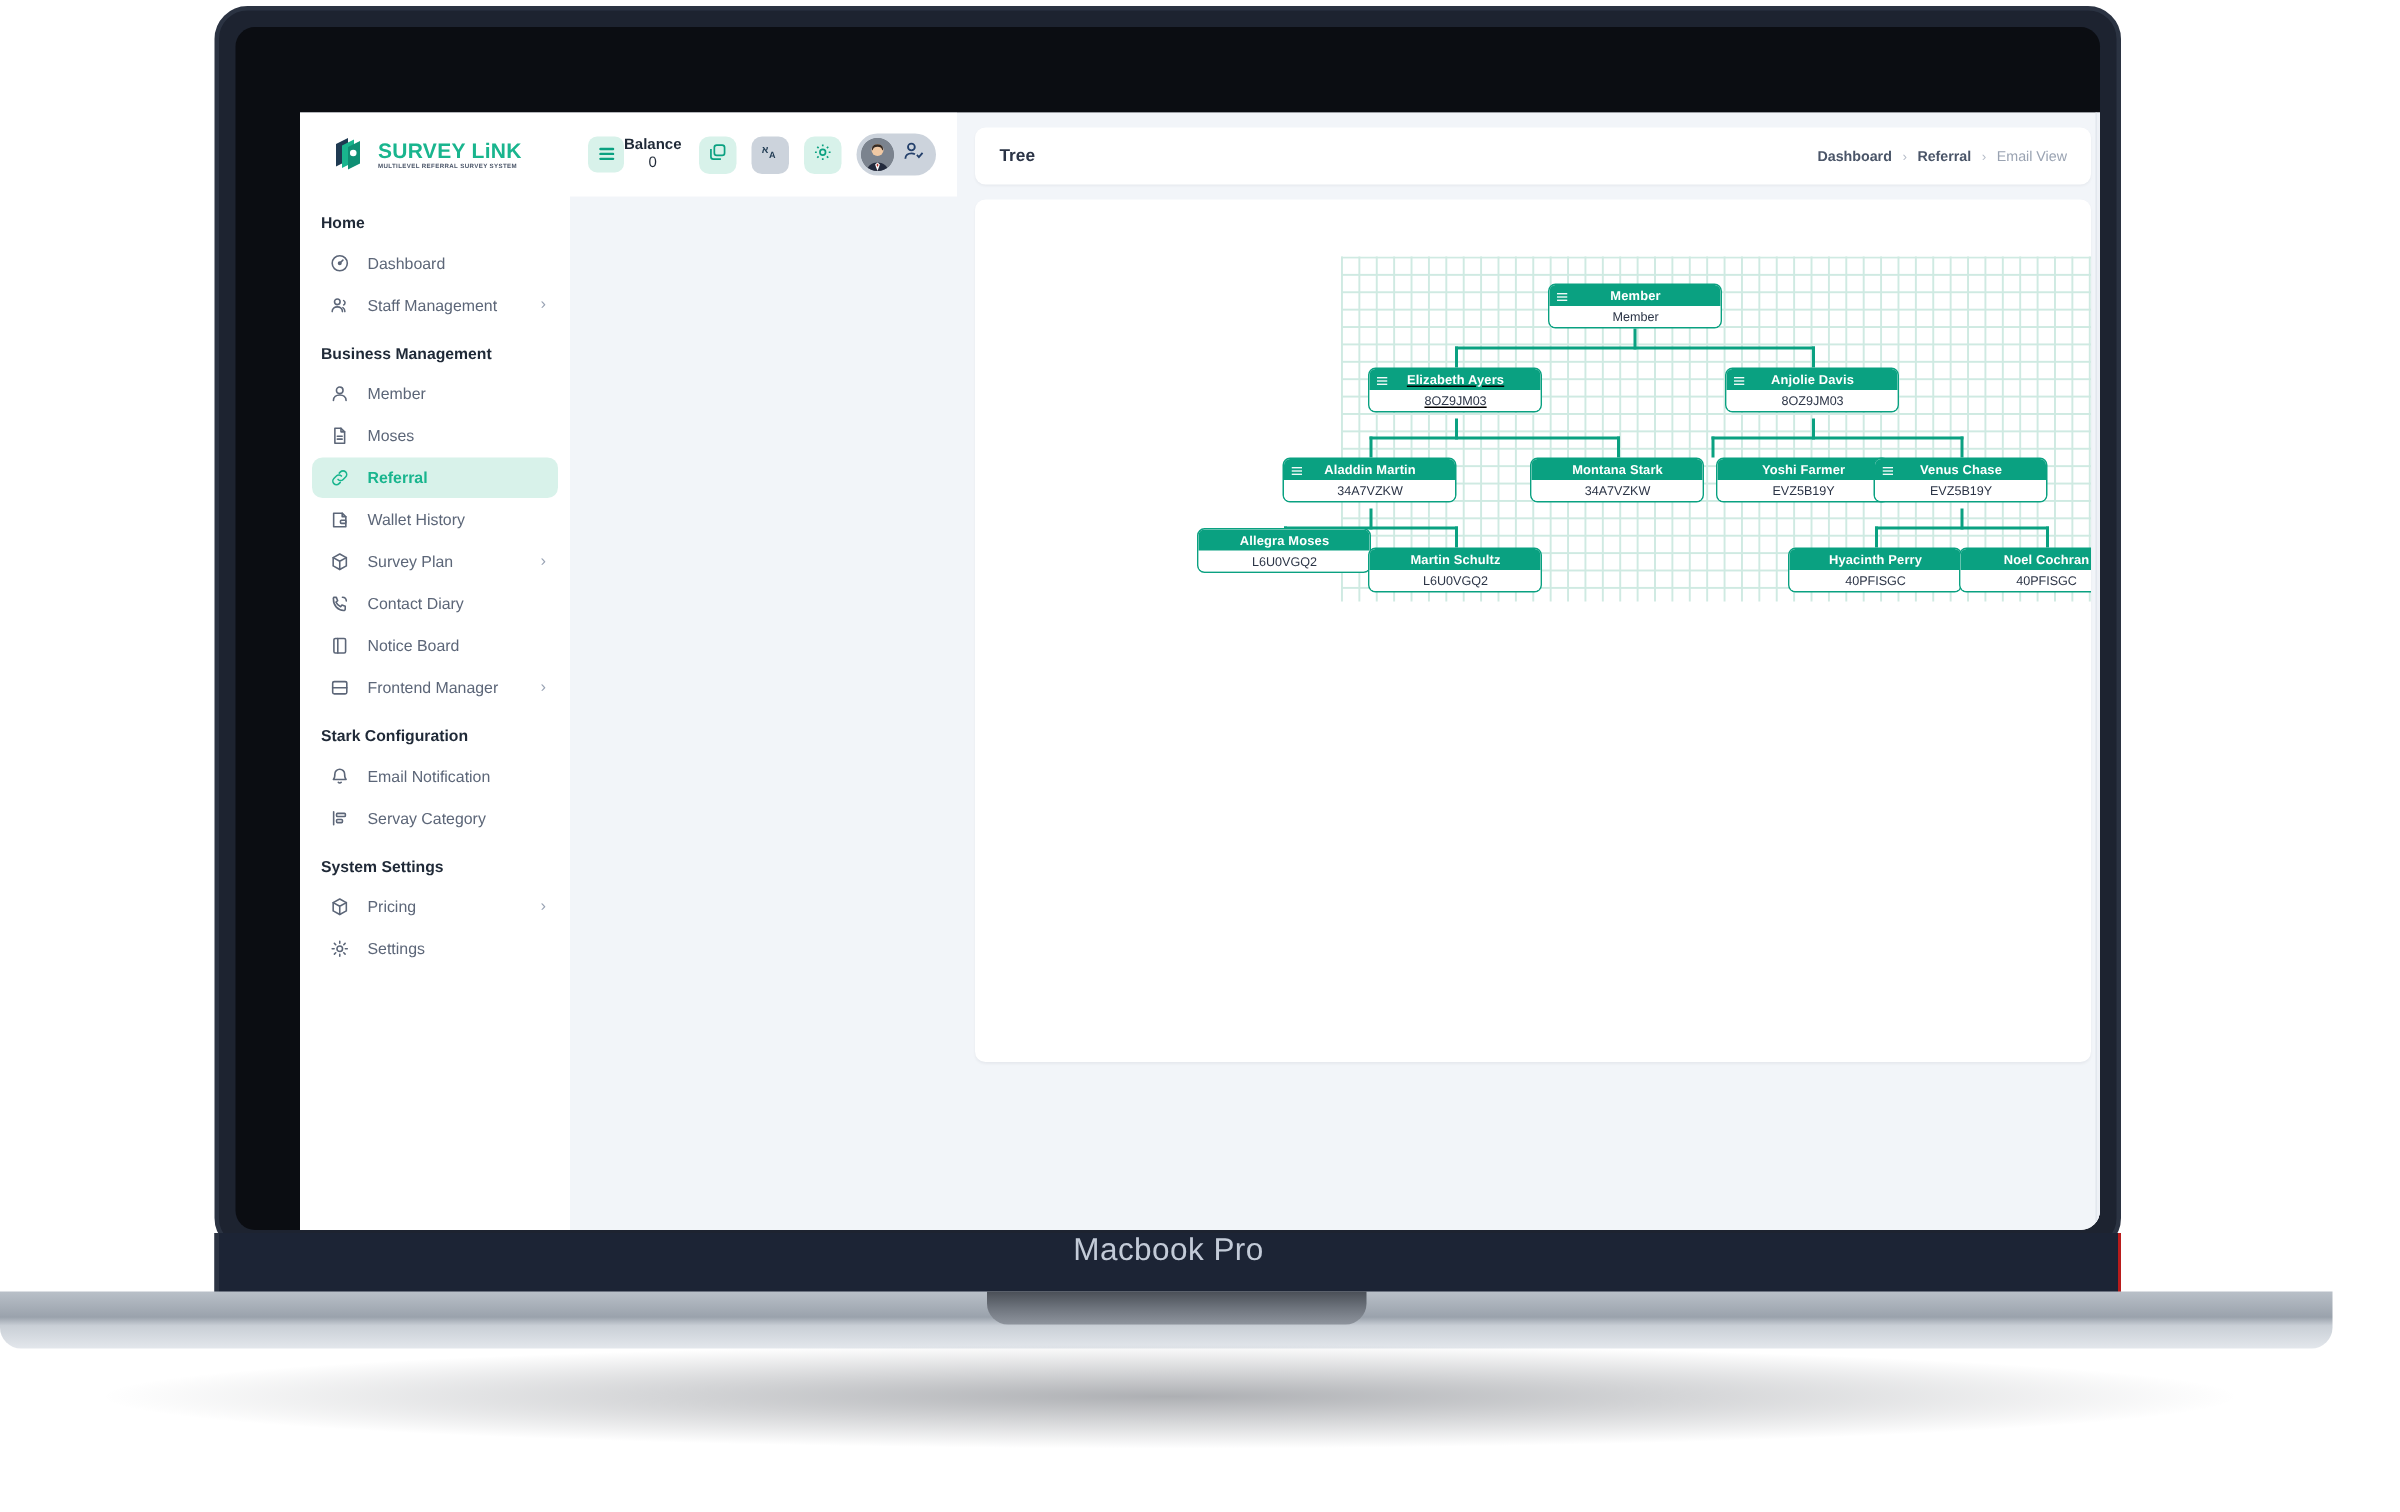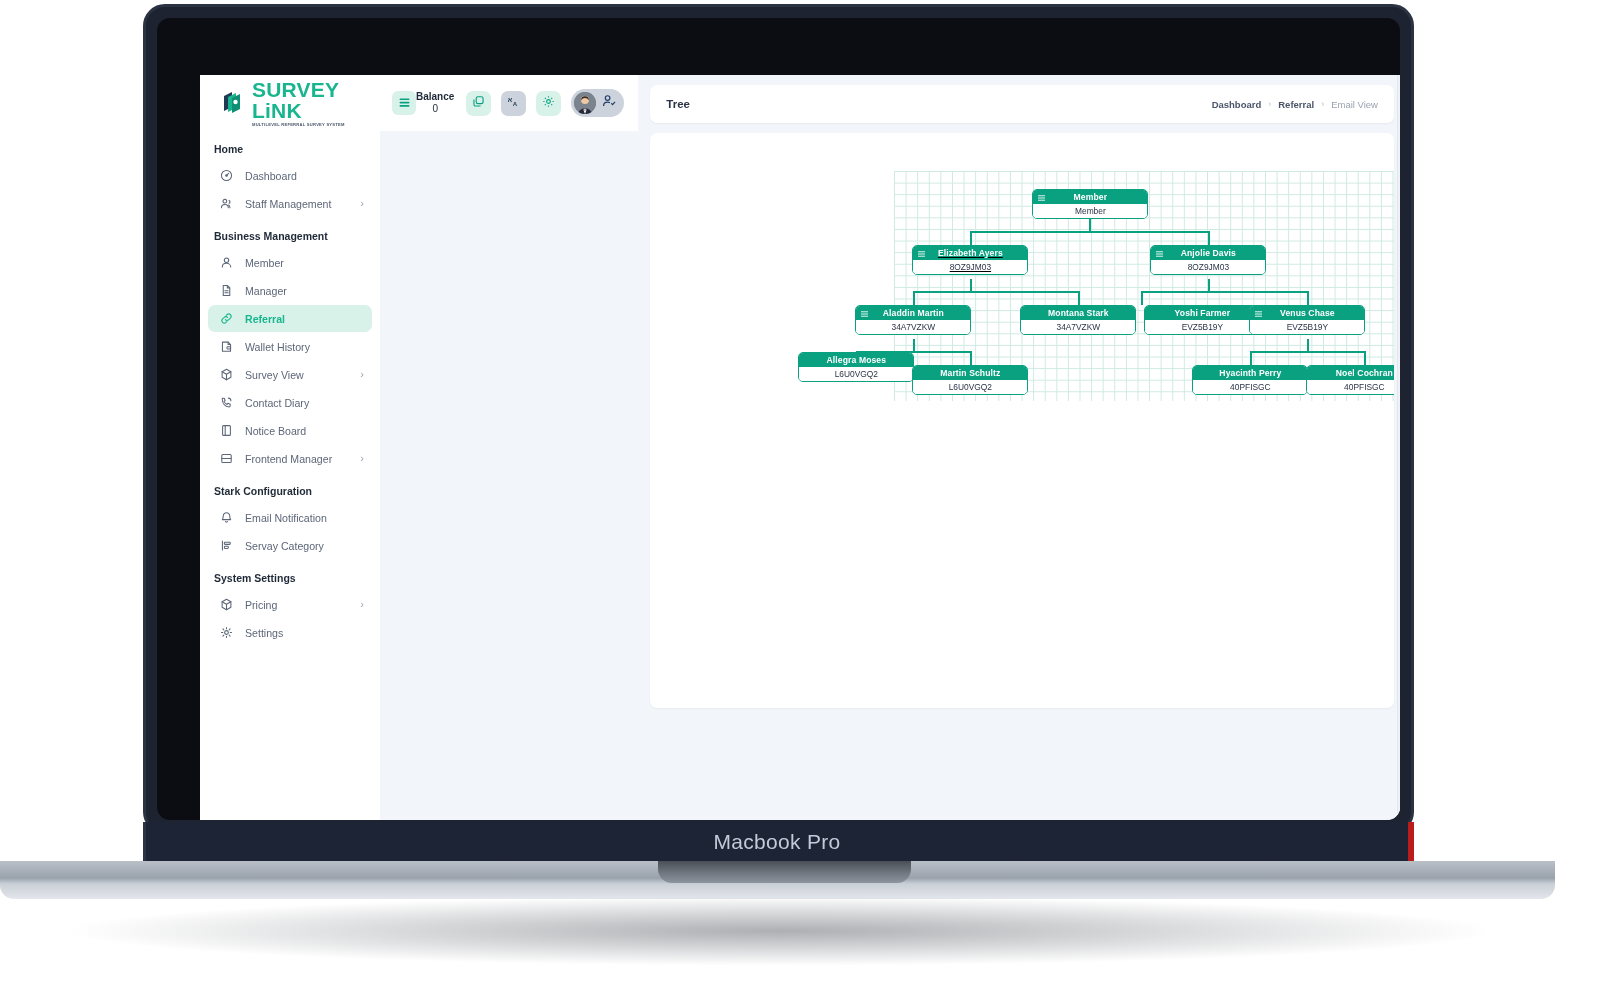--- a/index.html
+++ b/index.html
@@ -32,23 +32,23 @@
     left: 43px; top: 57px;
     width: 1208px; height: 747px;
     background: #f2f5f9;
     overflow: hidden;
   }
   #laptop-label-bar {
     position: absolute;
     left: 143px; top: 822px;
     width: 1271px; height: 40px;
     background: #1c2435;
-    display: flex; align-items: center; justify-content: center;
+    display: flex; justify-content: center;
     border-left: 3px solid #2b3342;
-    border-right: 6px solid #b91c1c;
+    border-right: 2px solid #b91c1c;
   }
   #laptop-label-bar .lbl {
     color: #c3cbd8; font-size: 21px; letter-spacing: .3px;
   }
   
   #laptop-deck {
     position: absolute;
     left: 0px; top: 861px;
     width: 1555px; height: 38px;
     background: linear-gradient(180deg,#b9c0c8 0%,#9aa2ac 45%,#c9cfd6 60%,#e3e7ec 100%);
@@ -78,21 +78,21 @@
     padding-top: 0;
     height: 100%;
     overflow: hidden;
   }
   .brand {
     height: 56px; display: flex; align-items: center; padding-left: 20px; gap: 6px;
   }
   .brand-mark { width: 26px; height: 26px; flex: 0 0 26px; }
   .brand-txt { display: flex; flex-direction: column; line-height: 1; }
   .brand-name {
-    font-size: 21px; font-weight: 700; letter-spacing: .2px; color: #19b58e;
+    font-size: 14px; font-weight: 700; letter-spacing: .2px; color: #19b58e;
   }
   .brand-tag {
     font-size: 4.1px; letter-spacing: .25px; color: #4a5568; margin-top: 2px; font-weight: 600;
   }
   .nav-group-title {
     font-size: 10.5px; font-weight: 700; color: #1f2937;
     padding: 12px 0 6px 14px;
   }
   .nav-item {
     display: flex; align-items: center; gap: 12px;
@@ -251,21 +251,21 @@
                     <path d="M2.8 13.6c0-2.9 2.3-4.6 5.2-4.6s5.2 1.7 5.2 4.6"></path>
                   </svg></span>
                 <span class="nlabel">Member</span>
               </div>
               <div class="nav-item">
                 <span class="nic" style="color: rgb(92, 102, 120);"><svg width="13" height="13" viewBox="0 0 16 16" fill="none" stroke="currentColor" stroke-width="1.3" stroke-linecap="round" stroke-linejoin="round">
                     <path d="M4 1.8h5l3 3v9.4H4z"></path>
                     <path d="M9 1.8v3h3"></path>
                     <path d="M6 8.4h4M6 10.8h4"></path>
                   </svg></span>
-                <span class="nlabel">Manager</span>
+                <span class="nlabel">Moses</span>
               </div>
               <div class="nav-item active">
                 <span class="nic" style="color: rgb(25, 181, 142);"><svg width="13" height="13" viewBox="0 0 16 16" fill="none" stroke="currentColor" stroke-width="1.3" stroke-linecap="round" stroke-linejoin="round">
                     <path d="M6.6 9.4a2.9 2.9 0 0 0 4.2 0l2-2a2.9 2.9 0 0 0-4.2-4.2l-1 1"></path>
                     <path d="M9.4 6.6a2.9 2.9 0 0 0-4.2 0l-2 2a2.9 2.9 0 0 0 4.2 4.2l1-1"></path>
                   </svg></span>
                 <span class="nlabel">Referral</span>
               </div>
               <div class="nav-item">
                 <span class="nic" style="color: rgb(92, 102, 120);"><svg width="13" height="13" viewBox="0 0 16 16" fill="none" stroke="currentColor" stroke-width="1.3" stroke-linecap="round" stroke-linejoin="round">
@@ -273,21 +273,21 @@
                     <path d="M10 2.6v3h3"></path>
                     <rect x="8.6" y="8.4" width="4.4" height="2.6" rx=".7"></rect>
                   </svg></span>
                 <span class="nlabel">Wallet History</span>
               </div>
               <div class="nav-item">
                 <span class="nic" style="color: rgb(92, 102, 120);"><svg width="13" height="13" viewBox="0 0 16 16" fill="none" stroke="currentColor" stroke-width="1.3" stroke-linecap="round" stroke-linejoin="round">
                     <path d="M8 1.6l5.4 3v6.8L8 14.4 2.6 11.4V4.6z"></path>
                     <path d="M2.6 4.6L8 7.6l5.4-3M8 7.6v6.8"></path>
                   </svg></span>
-                <span class="nlabel">Survey View</span>
+                <span class="nlabel">Survey Plan</span>
                 <span class="chev">›</span>
               </div>
               <div class="nav-item">
                 <span class="nic" style="color: rgb(92, 102, 120);"><svg width="13" height="13" viewBox="0 0 16 16" fill="none" stroke="currentColor" stroke-width="1.3" stroke-linecap="round" stroke-linejoin="round">
                     <path d="M3 2.8h2.2l1.1 2.7L4.9 6.6a8 8 0 0 0 3.8 3.8l1.1-1.4 2.7 1.1v2.2a1.2 1.2 0 0 1-1.3 1.2C6.4 13.2 2.8 9.6 2.8 4.1A1.2 1.2 0 0 1 3 2.8z"></path>
                     <path d="M10.2 2.6a3.3 3.3 0 0 1 3.2 3.2"></path>
                   </svg></span>
                 <span class="nlabel">Contact Diary</span>
               </div>
               <div class="nav-item">

